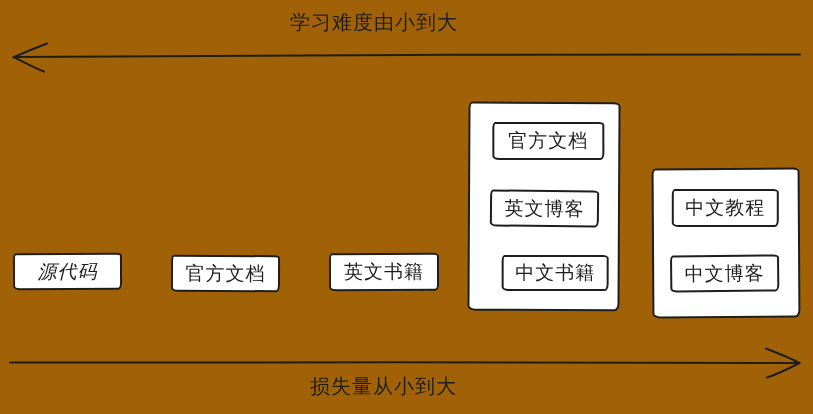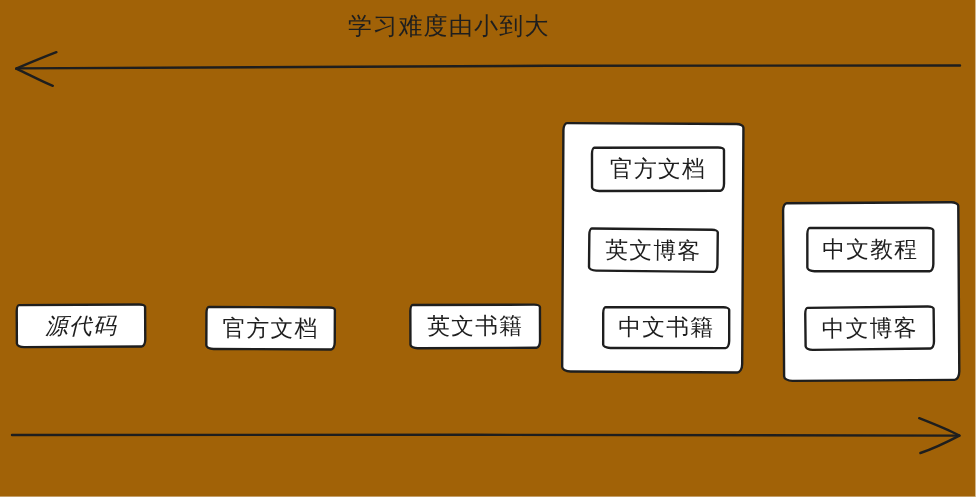--- a/index.html
+++ b/index.html
@@ -45,21 +45,21 @@
   .group {
     position: absolute;
     border: 2px solid #1e1e1e;
     background: #ffffff;
     box-sizing: border-box;
     border-radius: 4px 7px 5px 8px / 7px 4px 8px 5px;
   }
   
   .n-source   { left: 13px;  top: 253px; width: 109px; height: 37px; transform: rotate(-0.3deg); font-style: italic; }
   .n-docs     { left: 171px; top: 255px; width: 109px; height: 37px; transform: rotate(0.25deg); }
-  .n-enbooks  { left: 329px; top: 253px; width: 110px; height: 38px; transform: rotate(-0.2deg); margin-left: 12px; }
+  .n-enbooks  { left: 329px; top: 253px; width: 110px; height: 38px; transform: rotate(-0.2deg); }
   
   .g-english  { left: 468px; top: 102px; width: 152px; height: 209px; transform: rotate(0.3deg); }
   .g-english .n-entut  { left: 22px; top: 18px;  width: 112px; height: 38px; transform: rotate(-0.4deg); }
   .g-english .n-enblog { left: 20px; top: 86px;  width: 109px; height: 37px; transform: rotate(0.3deg); }
   .g-english .n-cnbook { left: 32px; top: 151px; width: 107px; height: 36px; transform: rotate(-0.25deg); }
   
   .g-chinese  { left: 652px; top: 168px; width: 148px; height: 150px; transform: rotate(-0.35deg); }
   .g-chinese .n-cntut  { left: 18px; top: 19px; width: 107px; height: 38px; transform: rotate(0.35deg); }
   .g-chinese .n-cnblog { left: 16px; top: 85px; width: 109px; height: 37px; transform: rotate(-0.3deg); }
 </style>
@@ -78,20 +78,21 @@
 
     <g stroke="#1e1e1e" stroke-width="2" fill="none" stroke-linecap="round">
       <path d="M 10 362.5 C 250 362, 560 362.4, 797 363"></path>
       <path d="M 766 348.5 C 780 354, 793 359.5, 799.5 363"></path>
       <path d="M 799.5 363 C 789 368.5, 776 374.5, 767 377.5"></path>
     </g>
   </svg>
 
   <div class="axis-label top">学习难度由小到大</div>
 
+  <div class="axis-label bottom">损失量从小到大</div>
 
   <div class="node n-source">源代码</div>
 
   <div class="node n-docs">官方文档</div>
 
   <div class="node n-enbooks">英文书籍</div>
 
   <div class="group g-english">
     <div class="node n-entut">官方文档</div>
     <div class="node n-enblog">英文博客</div>

